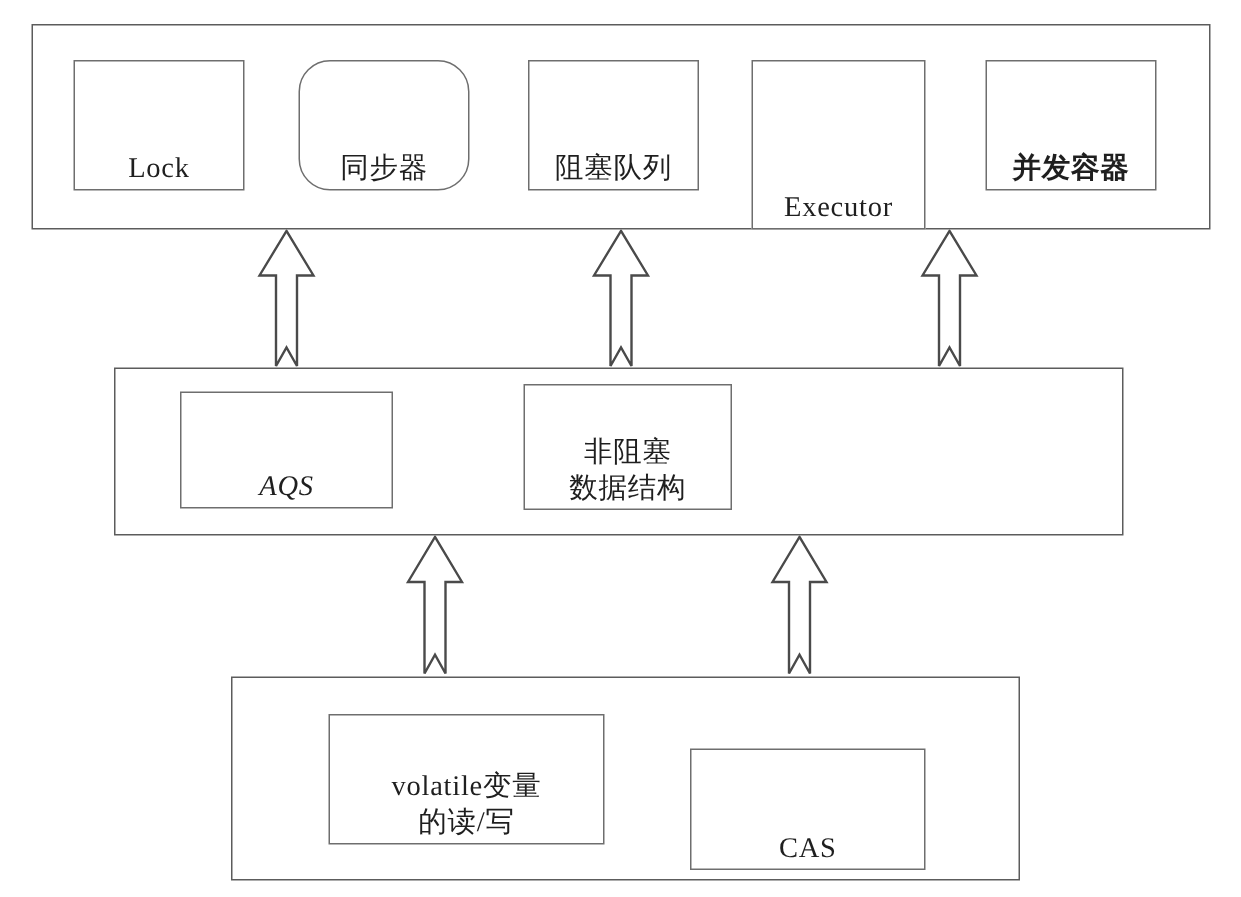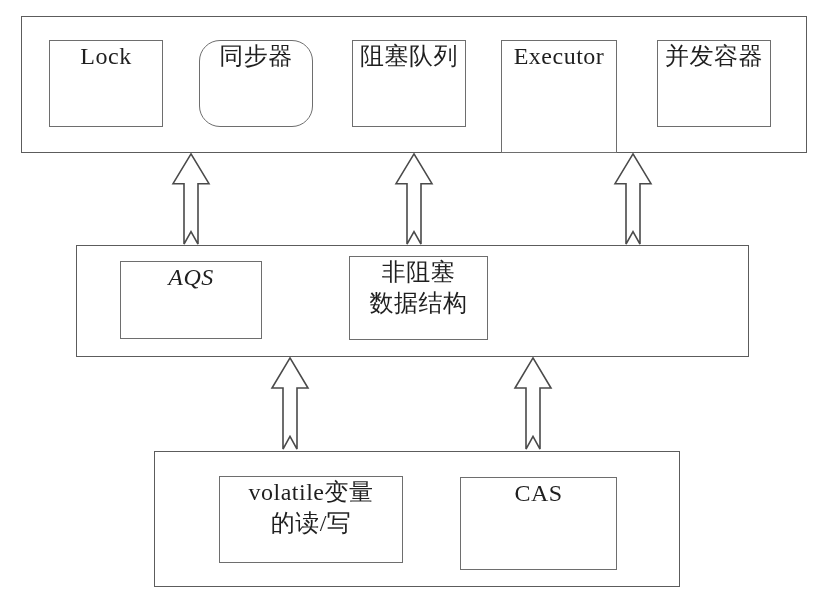--- a/index.html
+++ b/index.html
@@ -21,24 +21,24 @@
     border: 1px solid #5c5c5c;
     background: #ffffff;
     box-sizing: border-box;
   }
   .inner-box {
     position: absolute;
     border: 1px solid #6e6e6e;
     background: #ffffff;
     box-sizing: border-box;
     display: flex;
-    align-items: flex-start;
+    align-items: flex-end;
     justify-content: center;
     text-align: center;
-    font-size: 24px;
+    font-size: 19px;
     line-height: 1.3;
     letter-spacing: 0.5px;
   }
   .arrow {
     position: absolute;
     width: 40px;
   }
   .arrow svg { display: block; width: 100%; height: 100%; }
 </style>
 </head>
@@ -53,21 +53,21 @@
   </div>
   <div class="inner-box" style="left:199px; top:40px; width:114px; height:87px;border-radius:21px;">
     <span>同步器</span>
   </div>
   <div class="inner-box" style="left:352px; top:40px; width:114px; height:87px;">
     <span>阻塞队列</span>
   </div>
   <div class="inner-box" style="left:501px; top:40px; width:116px; height:113px;">
     <span>Executor</span>
   </div>
-  <div class="inner-box" style="left:657px; top:40px; width:114px; height:87px;">
+  <div class="inner-box" style="left:657px; top:40px; width:114px; height:87px;font-weight:bold;">
     <span>并发容器</span>
   </div>
 
   <div class="arrow" style="left:171px; top:153px; height:92px;">
     <svg viewBox="0 0 40 96" preserveAspectRatio="none">
       <path d="M20 1 L38 32 L27 32 L27 95 L20 82 L13 95 L13 32 L2 32 Z" fill="#ffffff" stroke="#4a4a4a" stroke-width="1.6"></path>
     </svg>
   </div>
   <div class="arrow" style="left:394px; top:153px; height:92px;">
     <svg viewBox="0 0 40 96" preserveAspectRatio="none">
@@ -104,17 +104,17 @@
   </div>
 
   <div class="outer-box" style="left:154px; top:451px; width:526px; height:136px;"></div>
 
   <div class="inner-box" style="left:219px; top:476px; width:184px; height:87px;">
     <span>
       <span style="display:block;">volatile变量</span>
       <span style="display:block;">的读/写</span>
     </span>
   </div>
-  <div class="inner-box" style="left:460px; top:477px; width:157px; height:93px;">
+  <div class="inner-box" style="left:460px; top:499px; width:157px; height:81px;">
     <span>CAS</span>
   </div>
 
 </div>
 
 </body></html>

